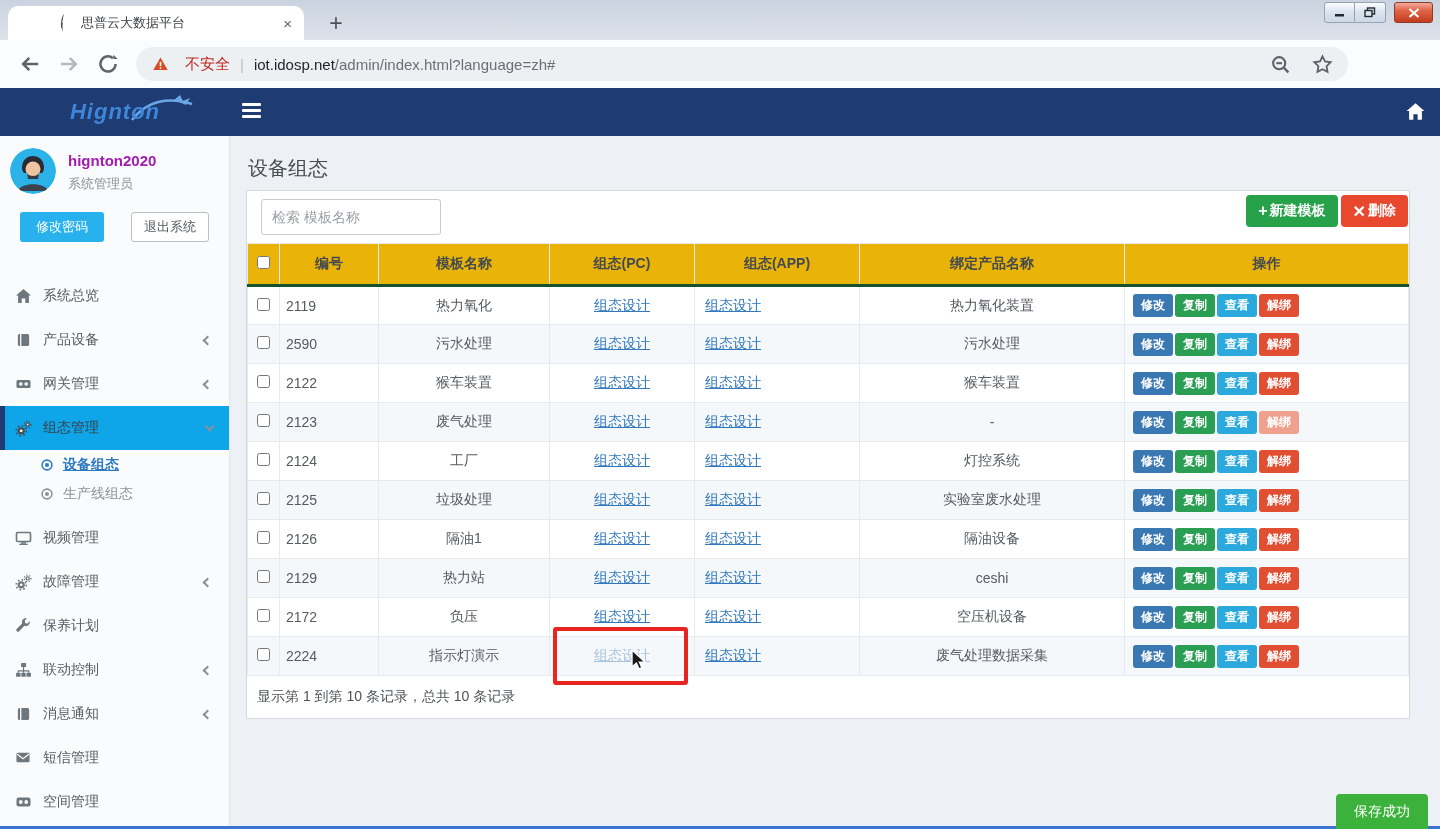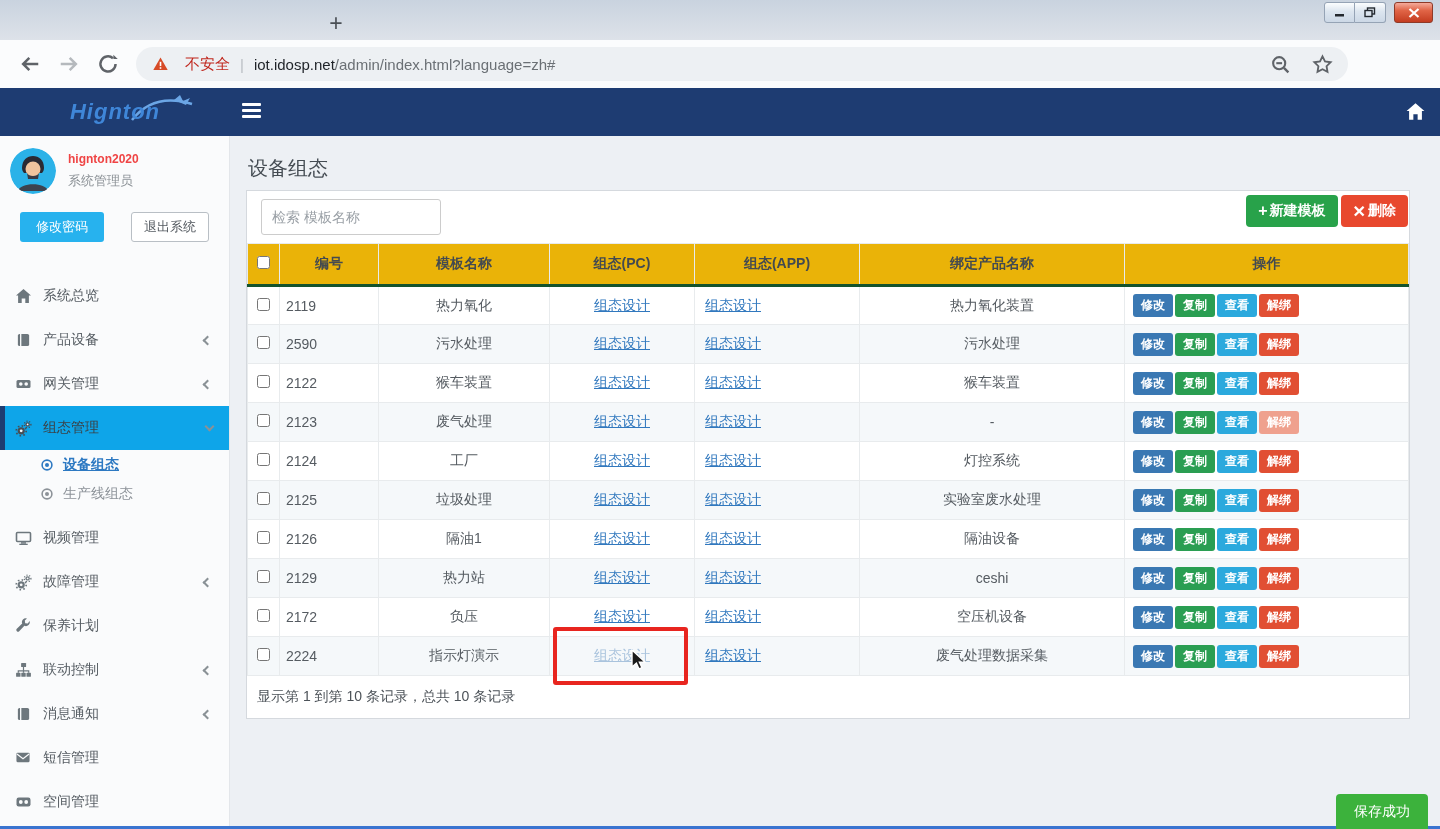--- a/index.html
+++ b/index.html
@@ -38,21 +38,21 @@
   .logo-swoosh{position:absolute;left:130px;top:6px;z-index:1;}
   .burger{position:absolute;left:242px;top:15px;width:19px;display:flex;flex-direction:column;gap:3px;}
   .burger i{display:block;height:3px;background:#fff;border-radius:1px;}
   .home-btn{position:absolute;right:15px;top:14px;display:flex;}
 
   
   .sidebar{position:absolute;left:0;top:136px;width:230px;bottom:0;background:#fafbfc;border-right:1px solid #e3e6ea;}
   .user{display:flex;padding:12px 10px 0 10px;}
   .uavatar{width:46px;height:46px;border-radius:50%;overflow:hidden;flex:none;display:flex;}
   .uinfo{margin-left:12px;padding-top:4px;}
-  .uname{font-weight:bold;font-size:12px;color:#ef4444;}
+  .uname{font-weight:bold;font-size:15px;color:#a21caf;}
   .urole{margin-top:6px;font-size:13px;color:#8b9196;}
   .ubtns{display:flex;justify-content:space-between;padding:0 20px 0 20px;margin-top:18px;}
   .btn-pwd{width:84px;height:30px;background:#27b2ee;color:#fff;font-size:13px;border:none;border-radius:3px;}
   .btn-out{width:78px;height:30px;background:#fff;color:#545a60;font-size:13px;border:1px solid #b9bfc5;border-radius:3px;}
   .menu{margin-top:32px;}
   .m-item{height:44px;display:flex;align-items:center;padding:0 14px;font-size:14px;color:#565d63;position:relative;}
   .m-item .mi{width:18px;height:17px;color:#6d777d;display:flex;justify-content:center;flex:none;}
   .m-label{margin-left:11px;}
   .chev{position:absolute;right:18px;width:7px;height:7px;border-left:2px solid #8a9196;border-bottom:2px solid #8a9196;}
   .chev.left{transform:rotate(45deg);}
@@ -102,20 +102,30 @@
   
   .hl-box{position:absolute;left:553px;top:627px;width:135px;height:58px;border:4px solid #e8251f;border-radius:3px;z-index:50;}
   .cursor{position:absolute;left:630px;top:649px;z-index:60;}
   .toast{position:absolute;right:12px;bottom:-8px;background:#3cb23c;color:#fff;font-size:14px;padding:9px 18px 16px;border-radius:4px;z-index:70;}
   .frame-bottom{position:absolute;left:0;right:0;bottom:0;height:3px;background:#3a74d0;z-index:65;}
 </style>
 </head>
 <body>
 
 <div class="tabstrip">
+  <div class="tab">
+    <span class="tab-fav">
+      <svg width="15" height="20" viewBox="0 0 15 20">
+          <path d="M8.2 0.5C5.6 3.8 4.6 8.8 5.1 14.6l1 1.2c-.3-5 .5-10.4 2.1-15.3z" fill="#3d4852"></path>
+          <path d="M6.1 9.5c-.5 2.6-.5 5.3.1 8l.7.9c-.4-3-.3-6-.1-8.4z" fill="#5a6672"></path>
+        </svg>
+    </span>
+    <span class="tab-title">思普云大数据平台</span>
+    <span class="tab-close">×</span>
+  </div>
   <div class="newtab">+</div>
   <div class="winbtns">
     <div class="wbtn min">
         <svg width="10" height="9" viewBox="0 0 10 9">
           <rect y="6" width="9" height="2.5" fill="#23282e"></rect>
         </svg>
       </div>
     <div class="wbtn rest">
         <svg width="12" height="11" viewBox="0 0 12 11">
           <rect x="3.5" y="1" width="7" height="6" fill="none" stroke="#23282e" stroke-width="1.4"></rect>

